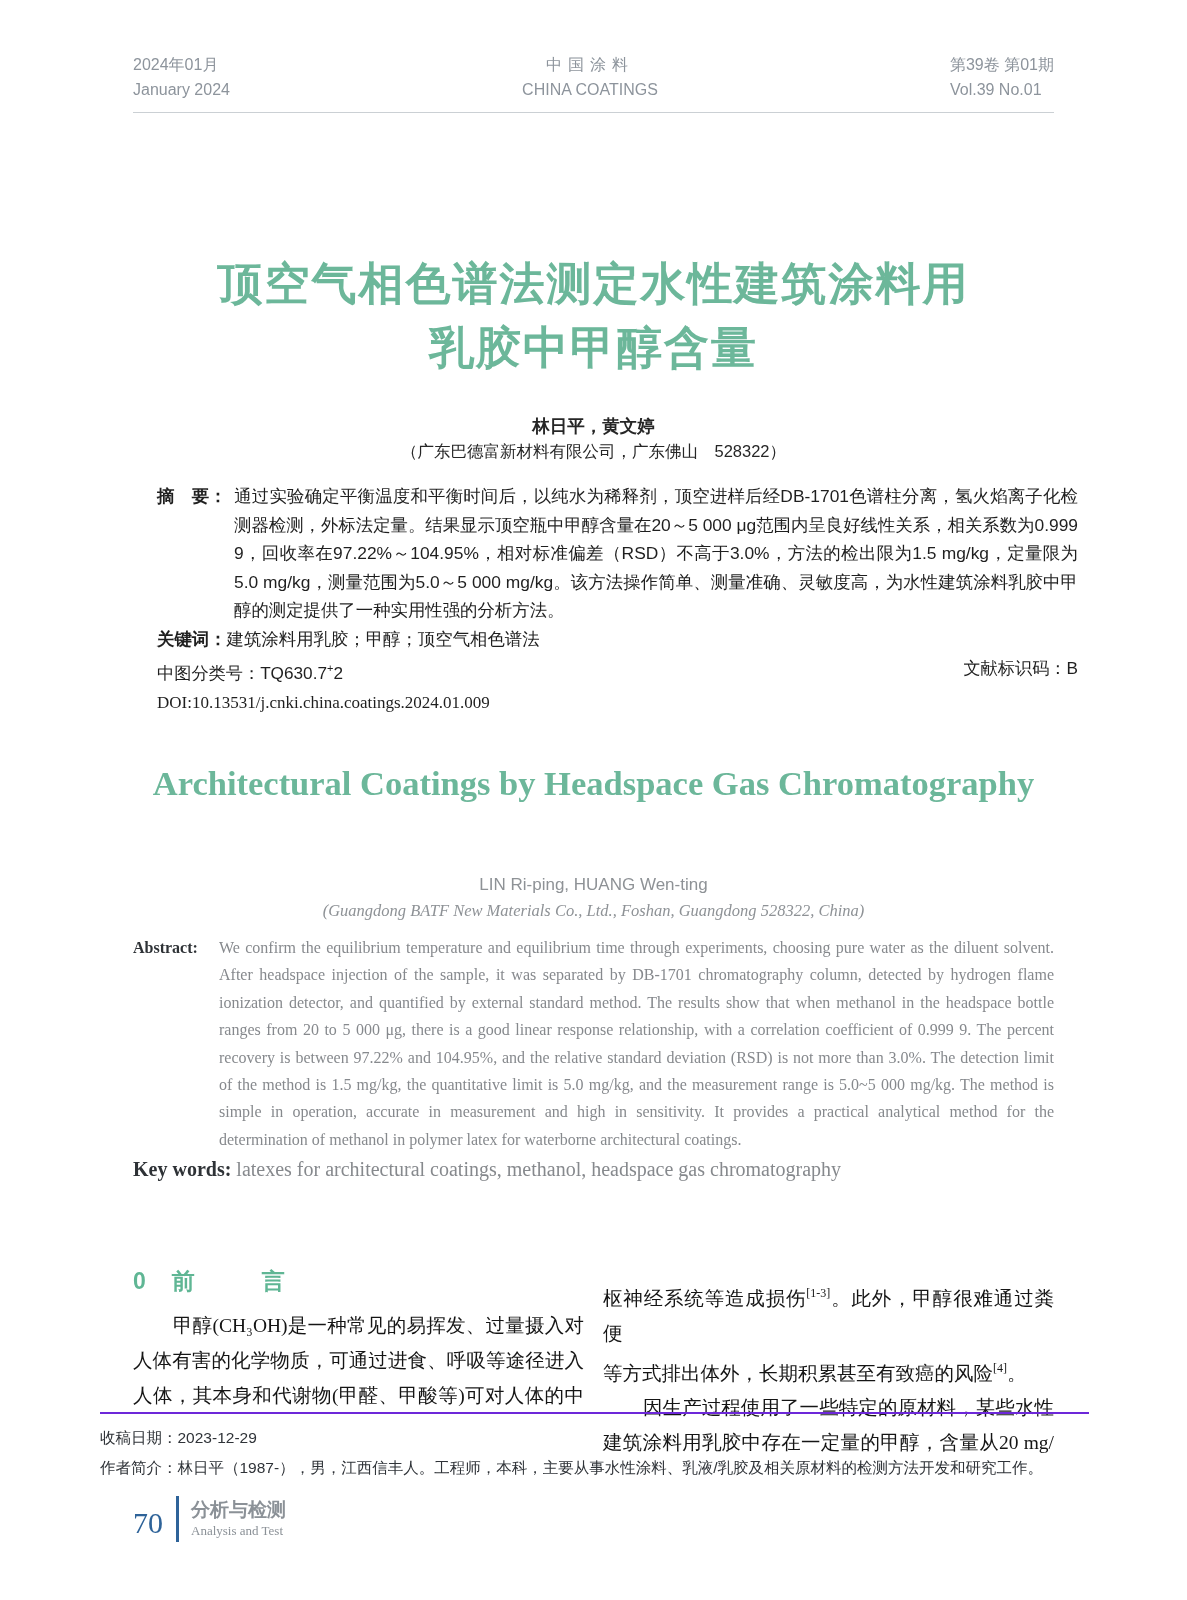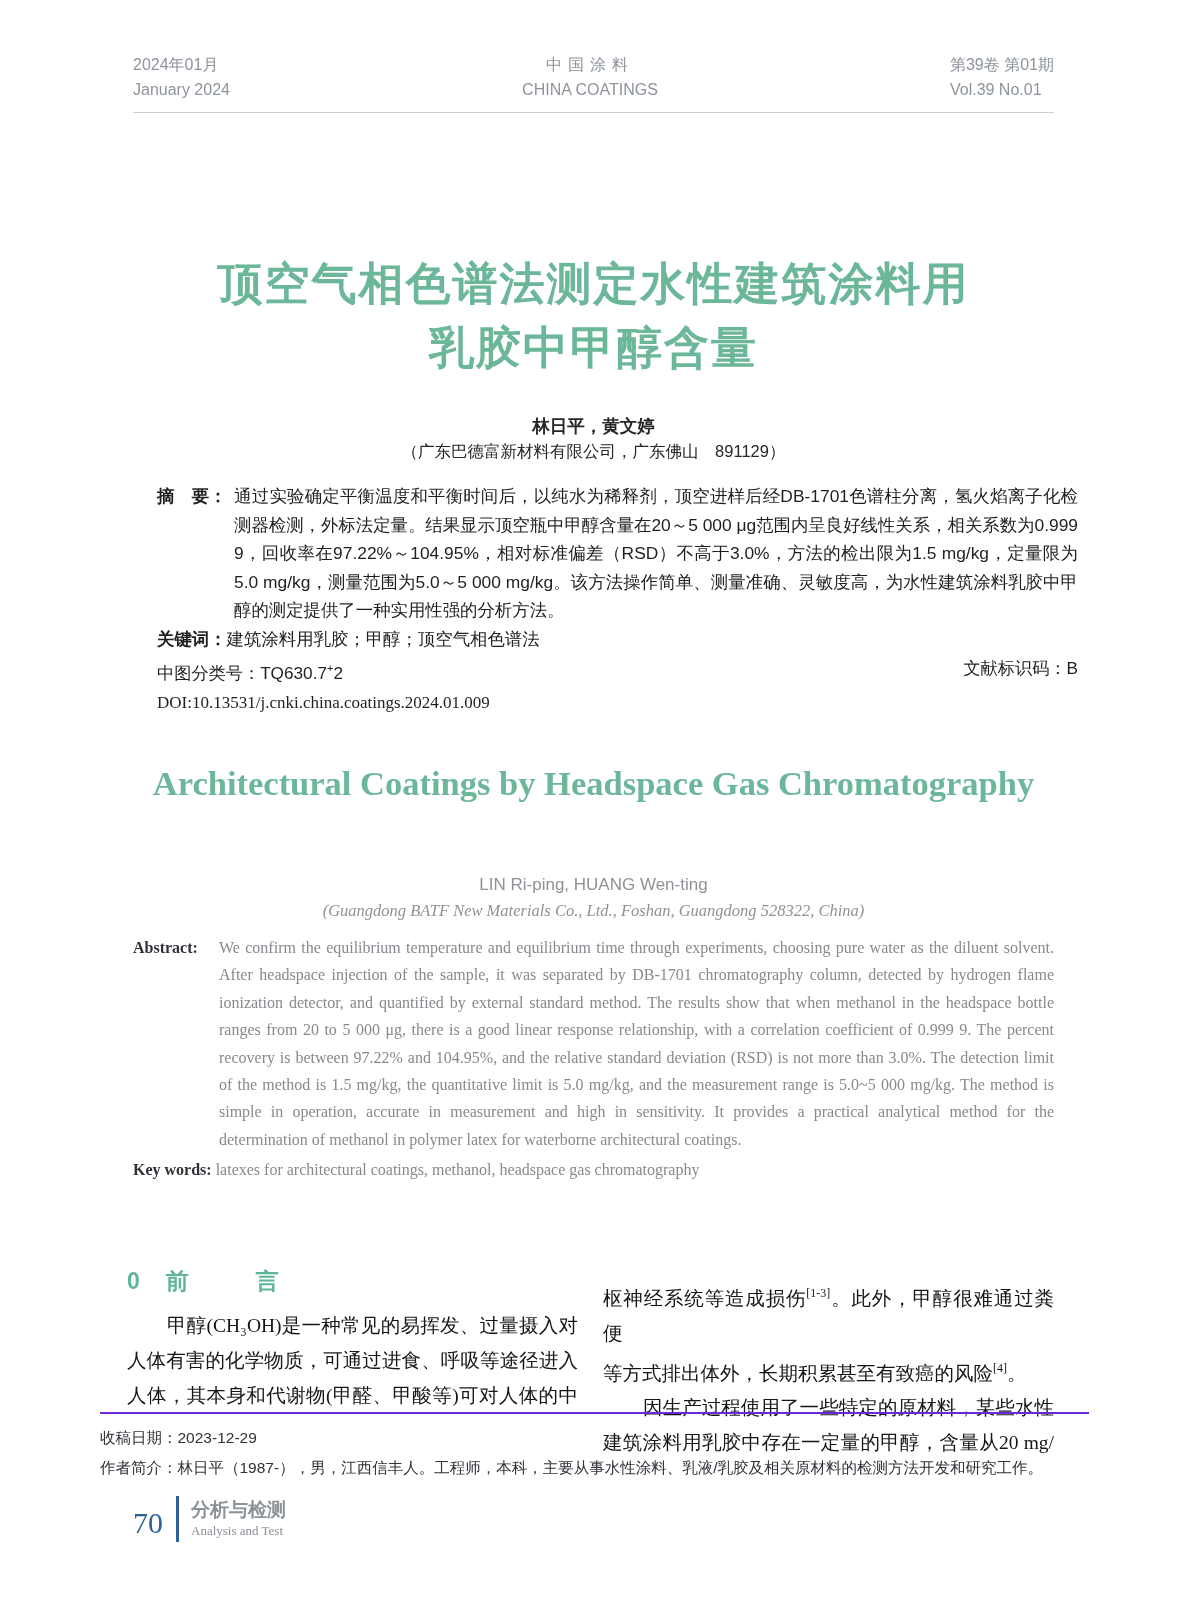--- a/index.html
+++ b/index.html
@@ -89,26 +89,26 @@
     font-family: "Liberation Serif", "DejaVu Serif", serif;
     font-size: 16px; line-height: 27.4px; color: #86898d;
   }
   .lab-en {
     display: inline-block; width: 86px; margin-left: -86px;
     font-weight: 700; color: #2e3236;
   }
   .kw-en {
     margin-top: 3px;
     font-family: "Liberation Serif", "DejaVu Serif", serif;
-    font-size: 16px; line-height: 27.4px; color: #86898d;
+    font-size: 20px; line-height: 27.4px; color: #86898d;
   }
   .kw-en .lab-kw-en { font-weight: 700; color: #2e3236; }
 
   
-  #col-left  { top: 1266px; left: 127px; width: 451px; }
+  #col-left  { top: 1266px; left: 133px; width: 451px; }
   #col-right { top: 1276px; left: 603px; width: 451px; }
   .sec-head { color: #5fb694; font-weight: 700; font-size: 23px; line-height: 30px; }
   .sec-no { margin-right: 26px; }
   .sec-title { letter-spacing: 22px; }
   .body-lines { margin-top: 12px; }
   .bline {
     font-family: "Liberation Serif", "DejaVu Serif", serif;
     font-size: 19.5px; line-height: 35px; color: #151515;
     white-space: nowrap;
   }
@@ -157,21 +157,21 @@
   </div>
 </div>
 <div class="abs" id="head-rule"></div>
 
 <div class="abs" id="title-cn">
   <div>顶空气相色谱法测定水性建筑涂料用</div>
   <div>乳胶中甲醇含量</div>
 </div>
 
 <div class="abs" id="authors-cn">林日平，黄文婷</div>
-<div class="abs" id="affil-cn">（广东巴德富新材料有限公司，广东佛山　891129）</div>
+<div class="abs" id="affil-cn">（广东巴德富新材料有限公司，广东佛山　528322）</div>
 
 <div class="abs" id="abstract-cn-block">
   <p class="hang-cn"><span class="lab-cn">摘　要：</span><span>通过实验确定平衡温度和平衡时间后，以纯水为稀释剂，顶空进样后经DB-1701色谱柱分离，氢火焰离子化检测器检测，外标法定量。结果显示顶空瓶中甲醇含量在20～5 000 μg范围内呈良好线性关系，相关系数为0.999 9，回收率在97.22%～104.95%，相对标准偏差（RSD）不高于3.0%，方法的检出限为1.5 mg/kg，定量限为5.0 mg/kg，测量范围为5.0～5 000 mg/kg。该方法操作简单、测量准确、灵敏度高，为水性建筑涂料乳胶中甲醇的测定提供了一种实用性强的分析方法。</span></p>
   <p class="kw-cn"><span class="lab-kw">关键词：</span><span>建筑涂料用乳胶；甲醇；顶空气相色谱法</span></p>
   <div id="meta-row">
     <span><span>中图分类号：TQ630.7</span><sup>+</sup><span>2</span></span>
     <span>文献标识码：B</span>
   </div>
   <div id="doi-line">DOI:10.13531/j.cnki.china.coatings.2024.01.009</div>
 </div>

